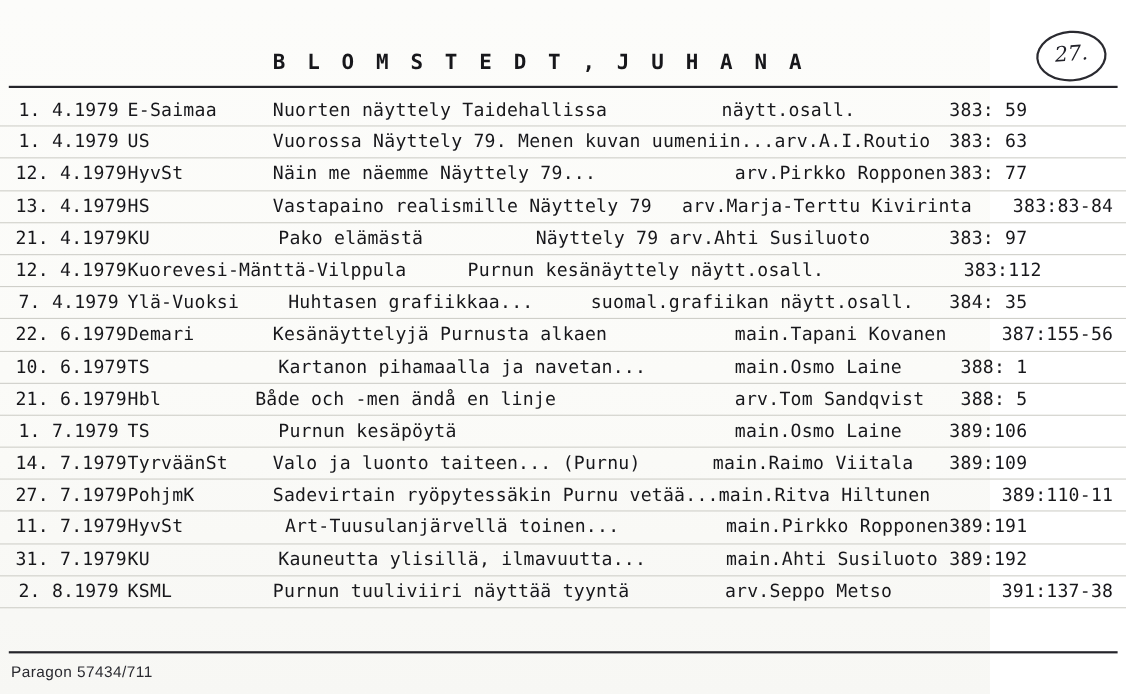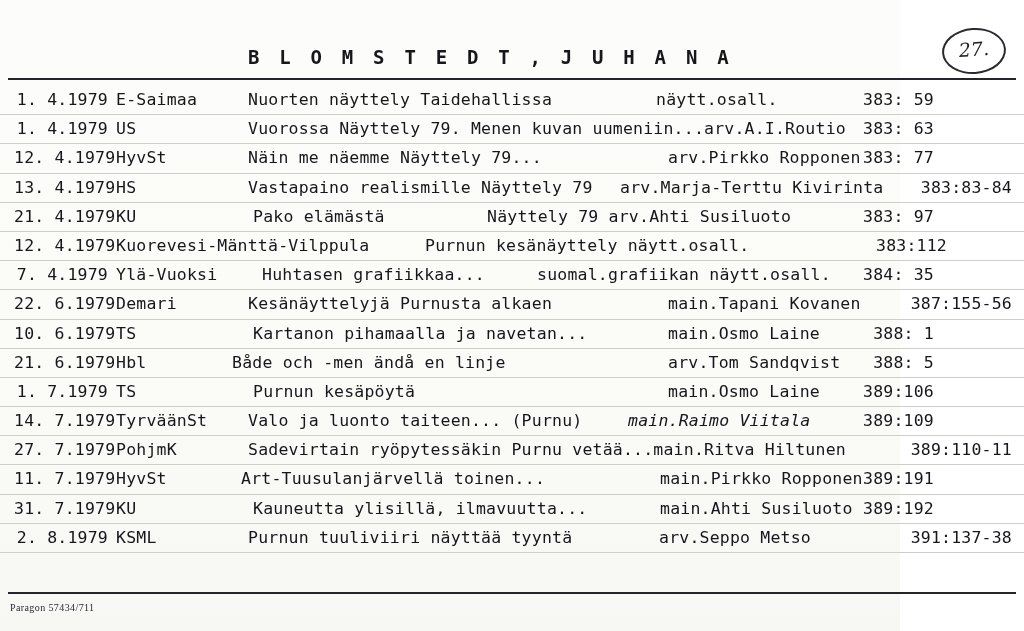--- a/index.html
+++ b/index.html
@@ -118,22 +118,22 @@
   .c-ref {
     right: 12px;
     text-align: right;
   }
 
   
   .footer-note {
     position: absolute;
     left: 10px;
     top: 602px;
-    font-family: Liberation Serif, serif;
-    font-size: 10px;
+    font-family: Liberation Sans, sans-serif;
+    font-size: 14px;
     letter-spacing: 0.4px;
     color: #2a2a30;
   }
 </style>
 </head>
 <body>
 
 <div class="page">
   <div class="paper-tint"></div>
 
@@ -221,34 +221,34 @@
         <div class="cell c-date">1. 7.1979</div>
         <div class="cell c-source">TS</div>
         <div class="cell c-title" style="left: 253px;">Purnun kesäpöytä</div>
         <div class="cell c-credit" style="left: 668px;">main.Osmo Laine</div>
         <div class="cell c-ref" style="right: 90px;">389:106</div>
       </div>
       <div class="row">
         <div class="cell c-date">14. 7.1979</div>
         <div class="cell c-source">TyrväänSt</div>
         <div class="cell c-title" style="left: 248px;">Valo ja luonto taiteen... (Purnu)</div>
-        <div class="cell c-credit" style="left: 628px; font-style: italic;">main.Raimo Viitala</div>
+        <div class="cell c-credit" style="left: 648px;">main.Raimo Viitala</div>
         <div class="cell c-ref" style="right: 90px;">389:109</div>
       </div>
       <div class="row">
         <div class="cell c-date">27. 7.1979</div>
         <div class="cell c-source">PohjmK</div>
         <div class="cell c-title" style="left: 248px;">Sadevirtain ryöpytessäkin Purnu vetää...main.Ritva Hiltunen</div>
         <div class="cell c-credit" style="left: 656px;"></div>
         <div class="cell c-ref" style="right: 12px;">389:110-11</div>
       </div>
       <div class="row">
         <div class="cell c-date">11. 7.1979</div>
         <div class="cell c-source">HyvSt</div>
-        <div class="cell c-title" style="left: 241px;">Art-Tuusulanjärvellä toinen...</div>
+        <div class="cell c-title" style="left: 259px;">Art-Tuusulanjärvellä toinen...</div>
         <div class="cell c-credit" style="left: 660px;">main.Pirkko Ropponen</div>
         <div class="cell c-ref" style="right: 90px;">389:191</div>
       </div>
       <div class="row">
         <div class="cell c-date">31. 7.1979</div>
         <div class="cell c-source">KU</div>
         <div class="cell c-title" style="left: 253px;">Kauneutta ylisillä, ilmavuutta...</div>
         <div class="cell c-credit" style="left: 660px;">main.Ahti Susiluoto</div>
         <div class="cell c-ref" style="right: 90px;">389:192</div>
       </div>

